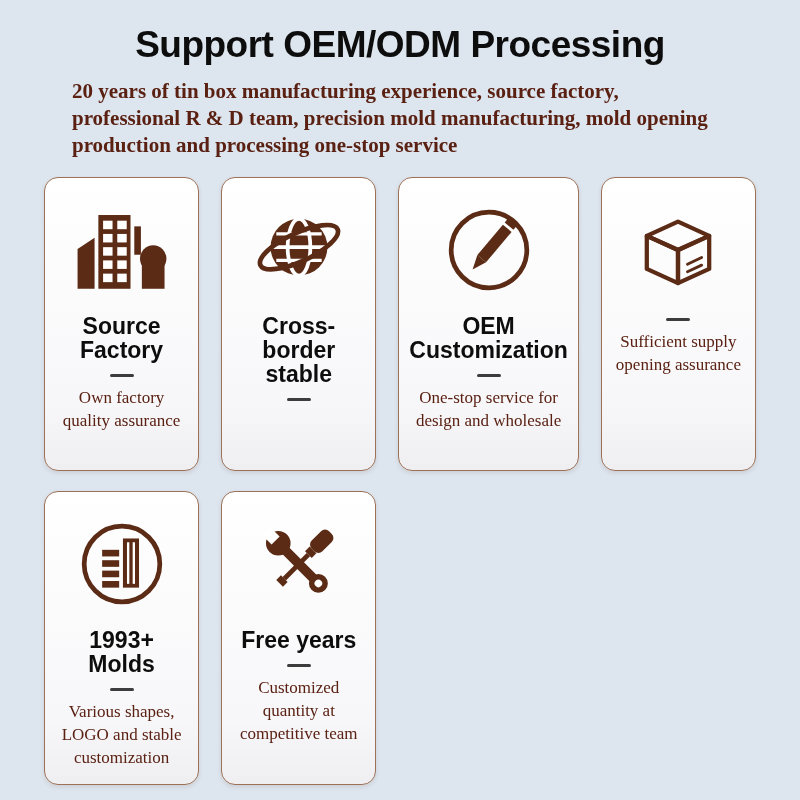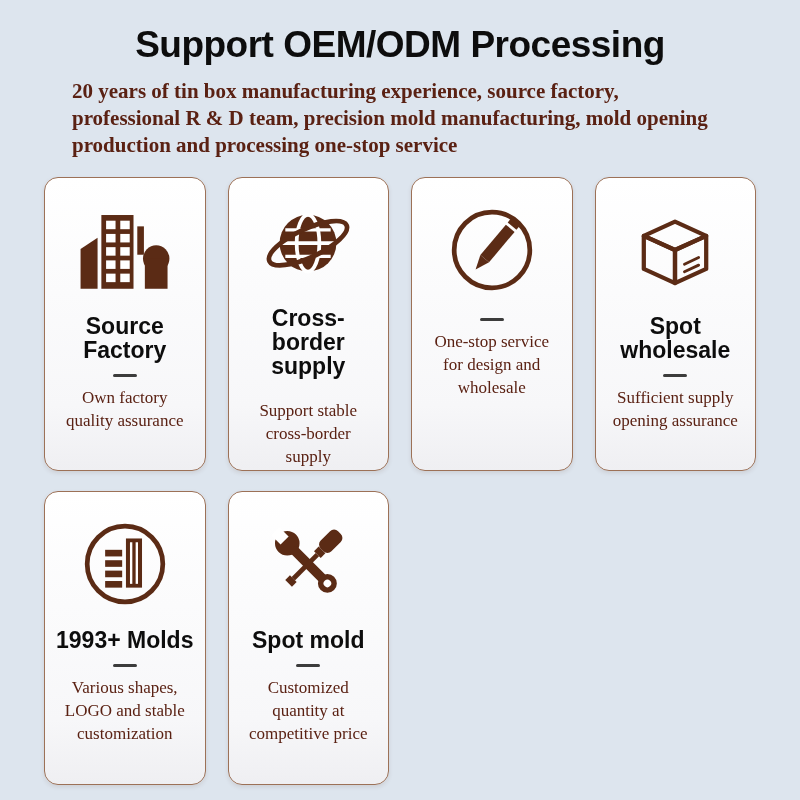--- a/index.html
+++ b/index.html
@@ -122,55 +122,54 @@
       <div class="icon-wrap">
         <svg width="104" height="104" viewBox="0 0 110 110">
           <circle cx="55" cy="52" r="30" fill="#5b2b15"></circle>
           <ellipse cx="55" cy="52" rx="12" ry="30" fill="none" stroke="#ffffff" stroke-width="4"></ellipse>
           <line x1="26" y1="52" x2="84" y2="52" stroke="#ffffff" stroke-width="4"></line>
           <line x1="31" y1="38" x2="79" y2="38" stroke="#ffffff" stroke-width="3.5"></line>
           <line x1="31" y1="66" x2="79" y2="66" stroke="#ffffff" stroke-width="3.5"></line>
           <ellipse cx="55" cy="52" rx="45" ry="15" fill="none" stroke="#5b2b15" stroke-width="5" transform="rotate(-25 55 52)"></ellipse>
         </svg>
       </div>
-      <div class="card-title">Cross-border supply</div>
-      <div class="divider"></div>
-      <div class="card-desc">Support stable cross-border supply</div>
+      <div class="card-title">Cross-border stable</div>
+      <div class="divider"></div>
     </div>
 
     <div class="card">
       <div class="icon-wrap">
         <svg width="104" height="104" viewBox="0 0 110 110">
           <circle cx="55" cy="55" r="40" fill="none" stroke="#5b2b15" stroke-width="5"></circle>
           <g transform="rotate(40 55 55)" fill="#5b2b15">
             <rect x="49" y="16" width="12" height="6"></rect>
             <rect x="49" y="25" width="12" height="42"></rect>
             <polygon points="49,67 61,67 55,82"></polygon>
           </g>
         </svg>
       </div>
+      <div class="card-title">OEM Customization</div>
       <div class="divider"></div>
       <div class="card-desc">One-stop service for design and wholesale</div>
     </div>
 
     <div class="card">
       <div class="icon-wrap">
         <svg width="104" height="104" viewBox="0 0 110 110">
           <g fill="none" stroke="#5b2b15" stroke-width="4.5" stroke-linejoin="round">
             <polygon points="22,40 55,25 88,40 55,55"></polygon>
             <polygon points="22,40 55,55 55,90 22,75"></polygon>
             <polygon points="88,40 55,55 55,90 88,75"></polygon>
           </g>
           <g stroke="#5b2b15" stroke-width="3" stroke-linecap="round">
             <line x1="65" y1="70" x2="80" y2="63"></line>
             <line x1="65" y1="78" x2="80" y2="71"></line>
           </g>
         </svg>
       </div>
-      <div class="card-title">Spot wholesale</div>
       <div class="divider"></div>
       <div class="card-desc">Sufficient supply opening assurance</div>
     </div>
 
     <div class="card">
       <div class="icon-wrap">
         <svg width="104" height="104" viewBox="0 0 110 110">
           <circle cx="55" cy="55" r="40" fill="none" stroke="#5b2b15" stroke-width="5"></circle>
           <g fill="#5b2b15">
             <rect x="56" y="28" width="17" height="52"></rect>
@@ -203,19 +202,19 @@
           </g>
 
           <g transform="rotate(45 55 55)">
             <rect x="47" y="8" width="16" height="26" rx="6" fill="#5b2b15"></rect>
             <rect x="50" y="34" width="10" height="7" fill="#5b2b15"></rect>
             <rect x="52.5" y="41" width="5" height="36" fill="#5b2b15"></rect>
             <rect x="50" y="77" width="10" height="7" fill="#5b2b15"></rect>
           </g>
         </svg>
       </div>
-      <div class="card-title">Spot mold</div>
-      <div class="divider"></div>
-      <div class="card-desc">Customized quantity at competitive price</div>
+      <div class="card-title">Free years</div>
+      <div class="divider"></div>
+      <div class="card-desc">Customized quantity at competitive team</div>
     </div>
 
   </div>
 </div>
 
 </body></html>

